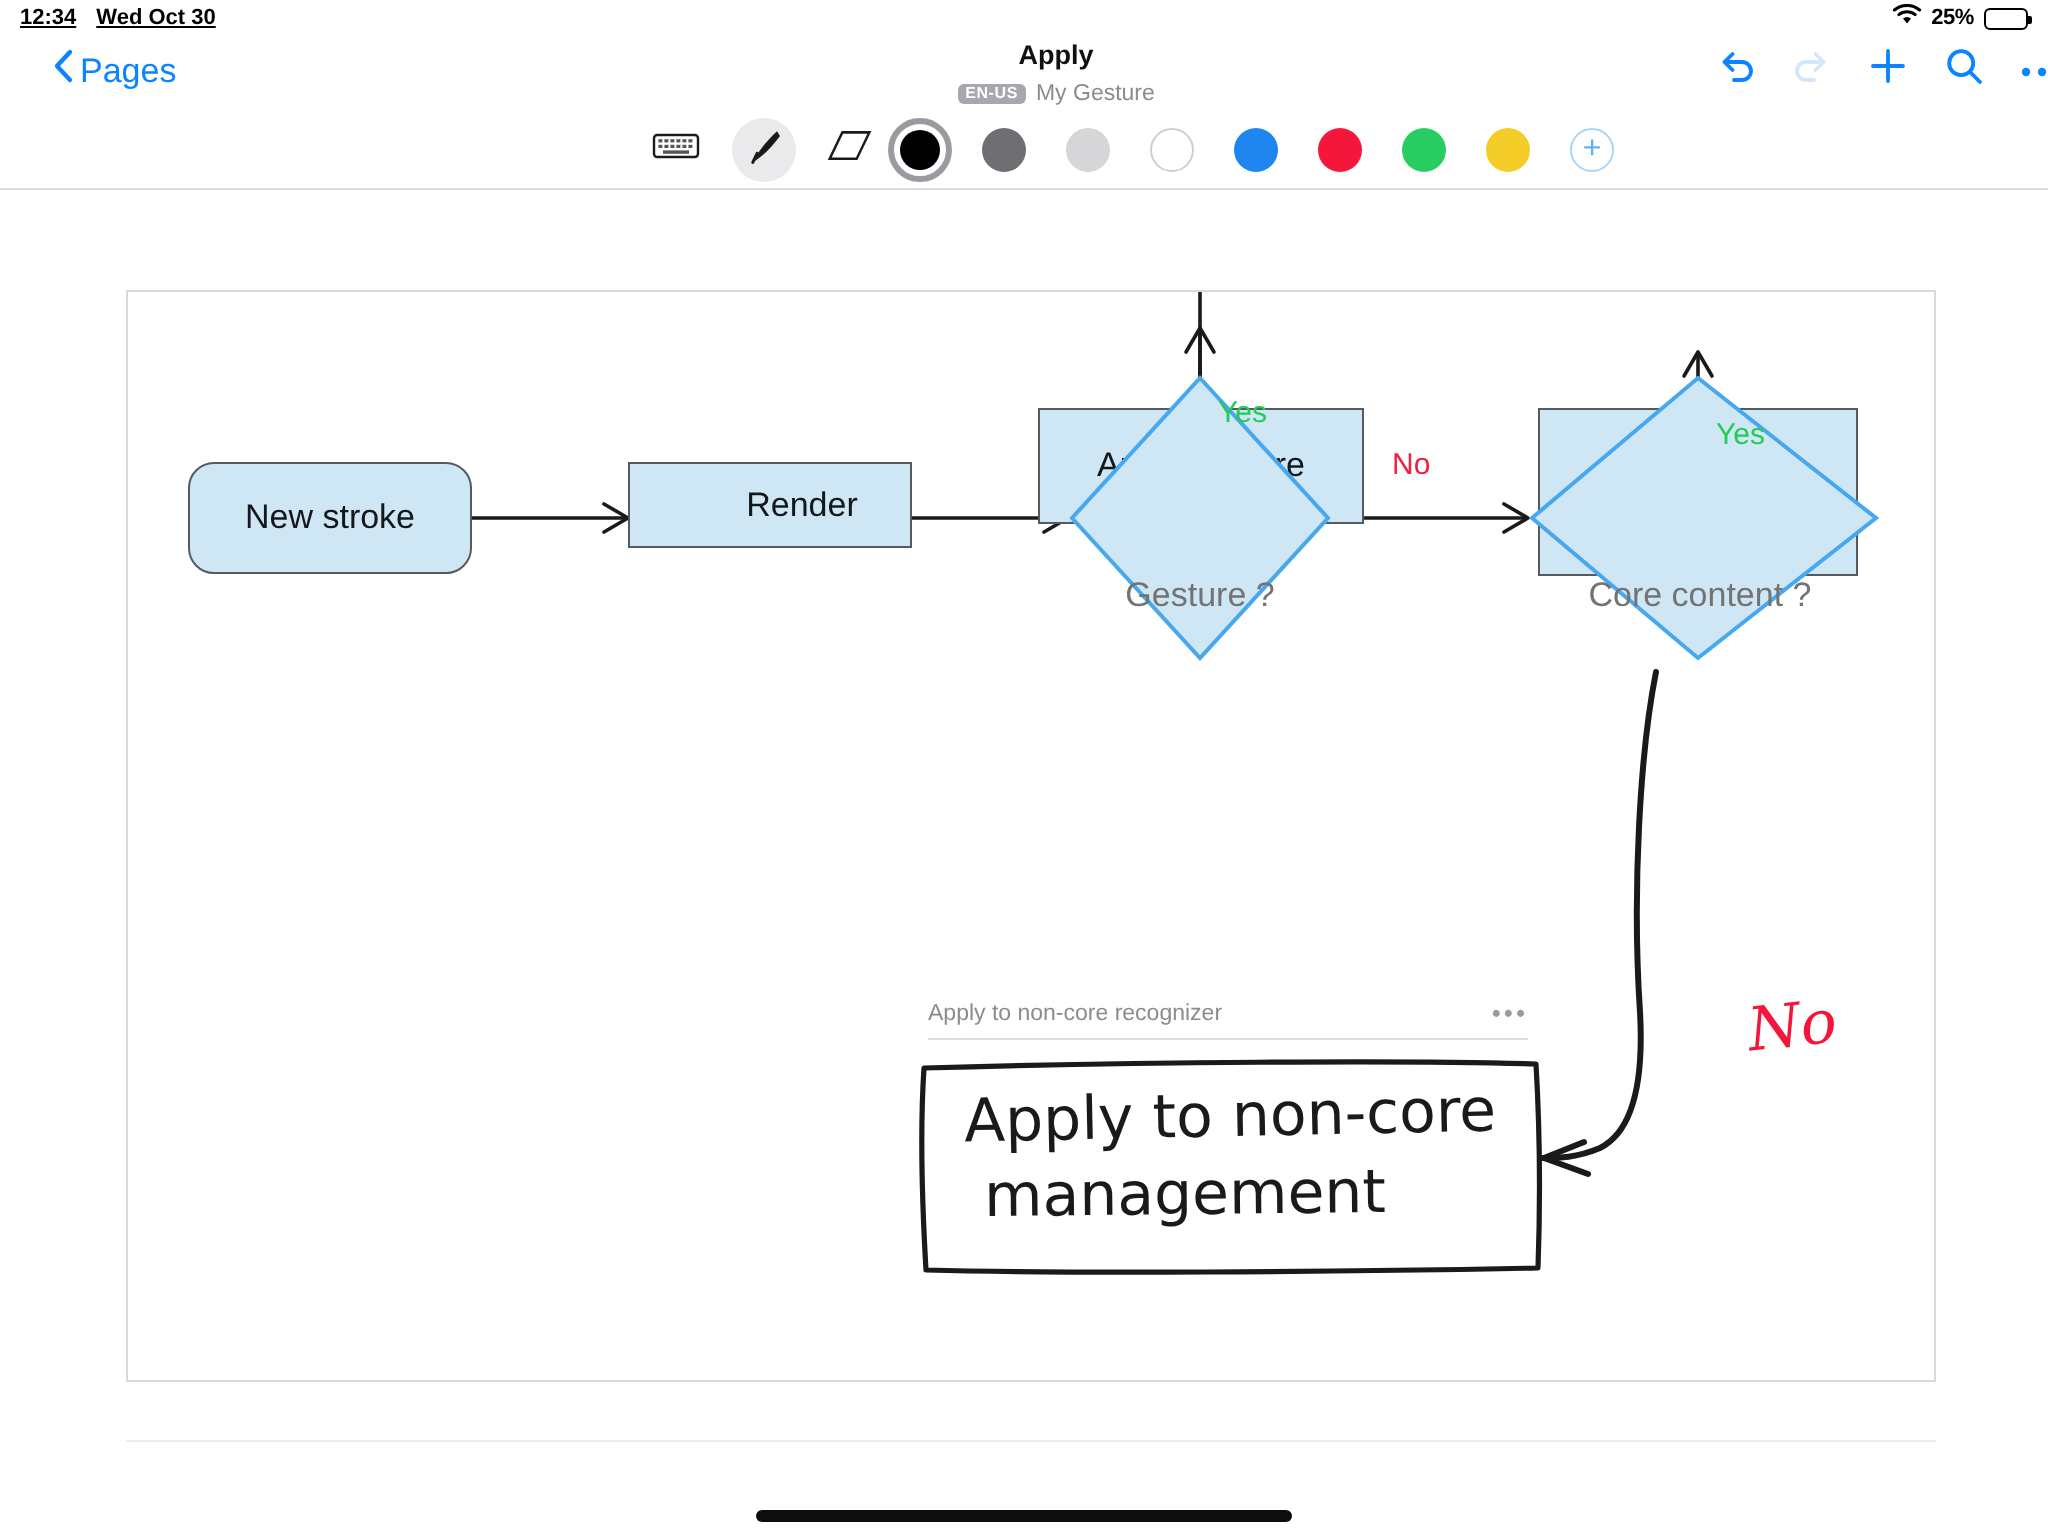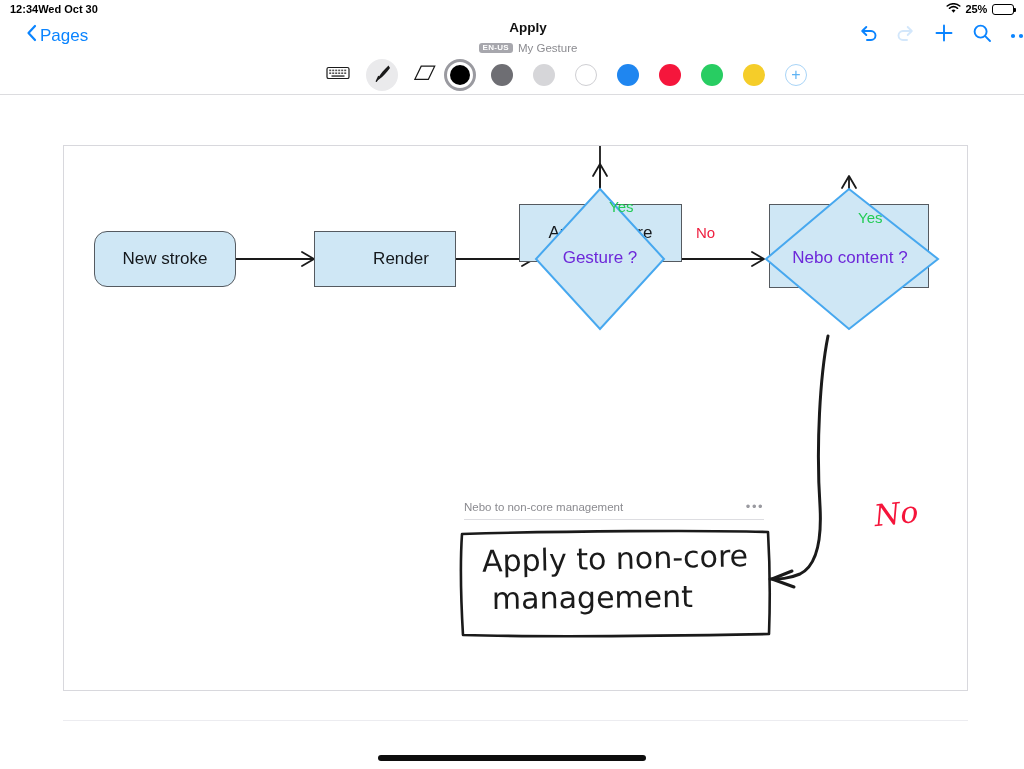--- a/index.html
+++ b/index.html
@@ -26,20 +26,22 @@
     align-items: center;
     font-size: 11px;
     font-weight: bold;
     color: #000;
   }
   .status-left {
     position: absolute;
     left: 10px;
     display: flex;
     align-items: center;
+    gap: 10px;
+    text-decoration: underline;
   }
   .status-right {
     position: absolute;
     right: 10px;
     display: flex;
     align-items: center;
     gap: 5px;
   }
   .wifi-icon { display: block; }
   .battery-pct { font-size: 11px; font-weight: bold; letter-spacing: -0.2px; }
@@ -276,25 +278,26 @@
   }
   .rect-node {
     background: #cfe7f5;
     border: 1.6px solid #555a60;
     color: #14181c;
     font-size: 17px;
     line-height: 22px;
   }
   .diamond-label {
     position: absolute;
-    color: #6d28d9;
+    color: #737373;
     font-size: 17px;
     white-space: nowrap;
     text-align: center;
     pointer-events: none;
+    margin-top: 40px;
   }
   .edge-label {
     position: absolute;
     font-size: 15px;
     white-space: nowrap;
   }
   .edge-yes { color: #22cc55; }
   .edge-no { color: #ef2040; }
 
   
@@ -515,21 +518,21 @@
       <path d="M688 106 L700 113 L688 120" stroke="#1a1a1a" stroke-width="1.8" fill="none" stroke-linecap="round" stroke-linejoin="round"></path>
 
       <path d="M785 115 V30" stroke="#1a1a1a" stroke-width="1.8" fill="none"></path>
       <path d="M778 42 L785 30 L792 42" stroke="#1a1a1a" stroke-width="1.8" fill="none" stroke-linecap="round" stroke-linejoin="round"></path>
     </svg>
 
     <div class="node rect-node" style="left:30px; top:85px; width:142px; height:56px;border-radius:13px;">
       <span>New stroke</span>
     </div>
 
-    <div class="node rect-node" style="left:250px; top:85px; width:142px; height:56px;padding-left:32px;">
+    <div class="node rect-node" style="left:250px; top:85px; width:142px; height:43px;padding-left:32px;">
       <span>Render</span>
     </div>
 
     <div class="node rect-node" style="left:455px; top:57px; width:163px; height:0px; height:0;
                 top:58px; height:0;" hidden=""></div>
 
     <div class="node rect-node" style="left:455px; top:58px; width:163px; height:58px; display:flex;">
       <span>Apply gesture</span>
     </div>
 
@@ -539,28 +542,28 @@
     </div>
 
     <svg style="position:absolute; left:468px; top:39px;" width="136" height="148" viewBox="0 0 136 148">
       <polygon points="68,4 132,74 68,144 4,74" fill="#cfe7f5" stroke="#47a8ef" stroke-width="2"></polygon>
     </svg>
     <div class="diamond-label" style="left:468px; top:102px; width:136px;">Gesture ?</div>
 
     <svg style="position:absolute; left:700px; top:39px;" width="178" height="148" viewBox="0 0 178 148">
       <polygon points="85,4 174,74 85,144 2,74" fill="#cfe7f5" stroke="#47a8ef" stroke-width="2"></polygon>
     </svg>
-    <div class="diamond-label" style="left:700px; top:102px; width:172px;">Nebo content ?</div>
+    <div class="diamond-label" style="left:700px; top:102px; width:172px;">Core content ?</div>
 
     <div class="edge-label edge-yes" style="left:545px; top:52px;">Yes</div>
     <div class="edge-label edge-no" style="left:632px; top:78px;">No</div>
     <div class="edge-label edge-yes" style="left:794px; top:63px;">Yes</div>
 
     <div class="recog-strip">
-      <span class="recog-text">Nebo to non-core management</span>
+      <span class="recog-text">Apply to non-core recognizer</span>
       <span class="recog-dots">•••</span>
     </div>
 
     <svg class="ink-layer" viewBox="0 0 905 546" width="905" height="546">
 
       <path d="M398 388 C500 385 640 384 704 386 C706 420 706 460 705 488 C600 490 470 491 399 489 C397 455 396 418 398 388 Z" fill="#ffffff" stroke="#1a1a1a" stroke-width="2.6" stroke-linejoin="round" stroke-linecap="round"></path>
 
       <path d="M764 190 C756 230 752 300 756 360 C758 396 752 420 736 428 C724 433 716 433 706 433" stroke="#1a1a1a" stroke-width="3" fill="none" stroke-linecap="round"></path>
       <path d="M728 425 L708 433 L730 441" stroke="#1a1a1a" stroke-width="3" fill="none" stroke-linecap="round" stroke-linejoin="round"></path>
     </svg>

